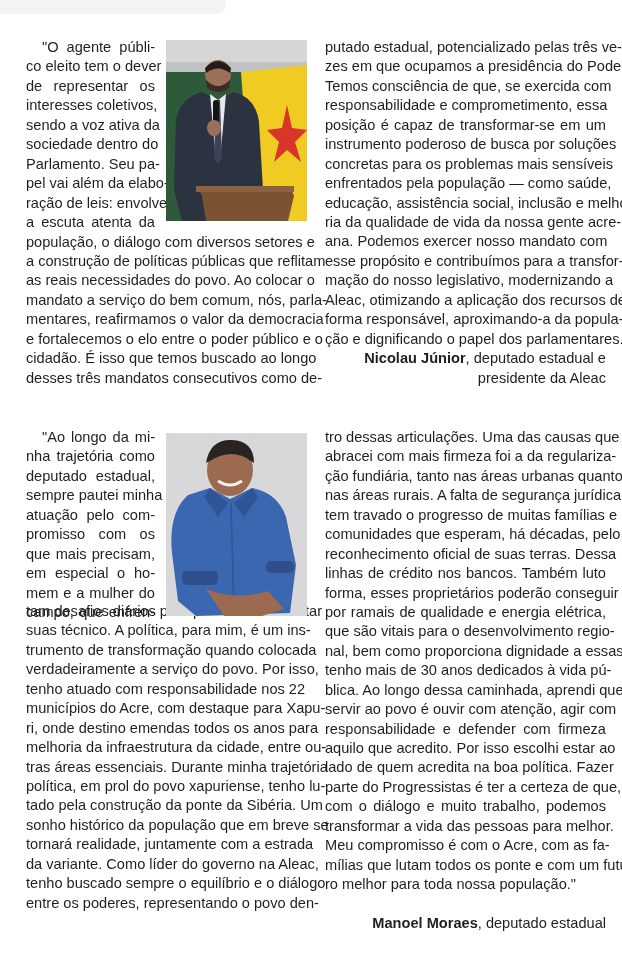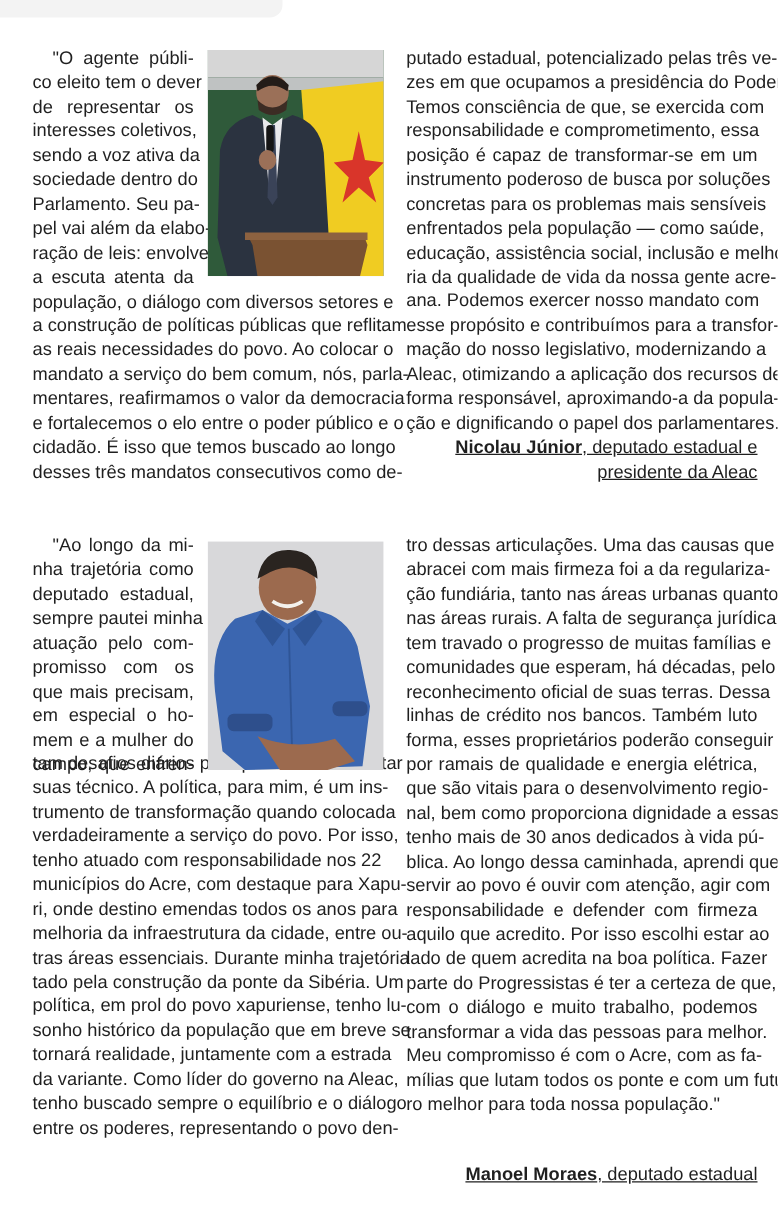--- a/index.html
+++ b/index.html
@@ -12,21 +12,21 @@
   .top-tab {
     position: absolute; left: 0; top: 0; width: 226px; height: 14px;
     background: #f3f3f3; border-bottom-right-radius: 10px;
   }
   .col { position: absolute; font-size: 14.6px; line-height: 19.45px; }
   .line {
     display: block; height: 19.45px; white-space: nowrap;
     text-align: justify; text-align-last: justify;
   }
   .line.last { text-align-last: left; }
-  .line.right { text-align: right; text-align-last: right; text-decoration: underline; }
+  .line.right { text-align: right; text-align-last: right; }
   .line.indent { padding-left: 16px; }
   b { font-weight: bold; }
   .photo { position: absolute; overflow: hidden; }
   .photo svg { display: block; width: 100%; height: 100%; }
 </style>
 </head>
 <body>
 
 <div class="top-tab"></div>
 
@@ -111,22 +111,22 @@
 <div class="col" id="a2-left-wide" style="left:26px; top:602px; width:279px;">
     <span class="line">tam desafios diários para produzir e sustentar</span>
     <span class="line">suas técnico. A política, para mim, é um ins-</span>
     <span class="line">trumento de transformação quando colocada</span>
     <span class="line">verdadeiramente a serviço do povo. Por isso,</span>
     <span class="line">tenho atuado com responsabilidade nos 22</span>
     <span class="line">municípios do Acre, com destaque para Xapu-</span>
     <span class="line">ri, onde destino emendas todos os anos para</span>
     <span class="line">melhoria da infraestrutura da cidade, entre ou-</span>
     <span class="line">tras áreas essenciais. Durante minha trajetória</span>
+    <span class="line">política, em prol do povo xapuriense, tenho lu-</span>
     <span class="line">tado pela construção da ponte da Sibéria. Um</span>
-    <span class="line">política, em prol do povo xapuriense, tenho lu-</span>
     <span class="line">sonho histórico da população que em breve se</span>
     <span class="line">tornará realidade, juntamente com a estrada</span>
     <span class="line">da variante. Como líder do governo na Aleac,</span>
     <span class="line">tenho buscado sempre o equilíbrio e o diálogo</span>
     <span class="line">entre os poderes, representando o povo den-</span>
   </div>
 
 <div class="photo" style="left:166px; top:433px; width:141px; height:183px;">
   <svg viewBox="0 0 141 183" preserveAspectRatio="none">
     <rect x="0" y="0" width="141" height="183" fill="#d8d8da"></rect>
@@ -162,15 +162,15 @@
     <span class="line">responsabilidade e defender com firmeza</span>
     <span class="line">aquilo que acredito. Por isso escolhi estar ao</span>
     <span class="line">lado de quem acredita na boa política. Fazer</span>
     <span class="line">parte do Progressistas é ter a certeza de que,</span>
     <span class="line">com o diálogo e muito trabalho, podemos</span>
     <span class="line">transformar a vida das pessoas para melhor.</span>
     <span class="line">Meu compromisso é com o Acre, com as fa-</span>
     <span class="line">mílias que lutam todos os ponte e com um futu-</span>
     <span class="line last">ro melhor para toda nossa população."</span>
   </div>
-<div class="col" style="left:325px; top:914.3px; width:281px;margin-top:17px;">
+<div class="col" style="left:325px; top:914.3px; width:281px;">
   <span class="line right"><b>Manoel Moraes</b><span>, deputado estadual</span></span>
 </div>
 
 </body></html>

